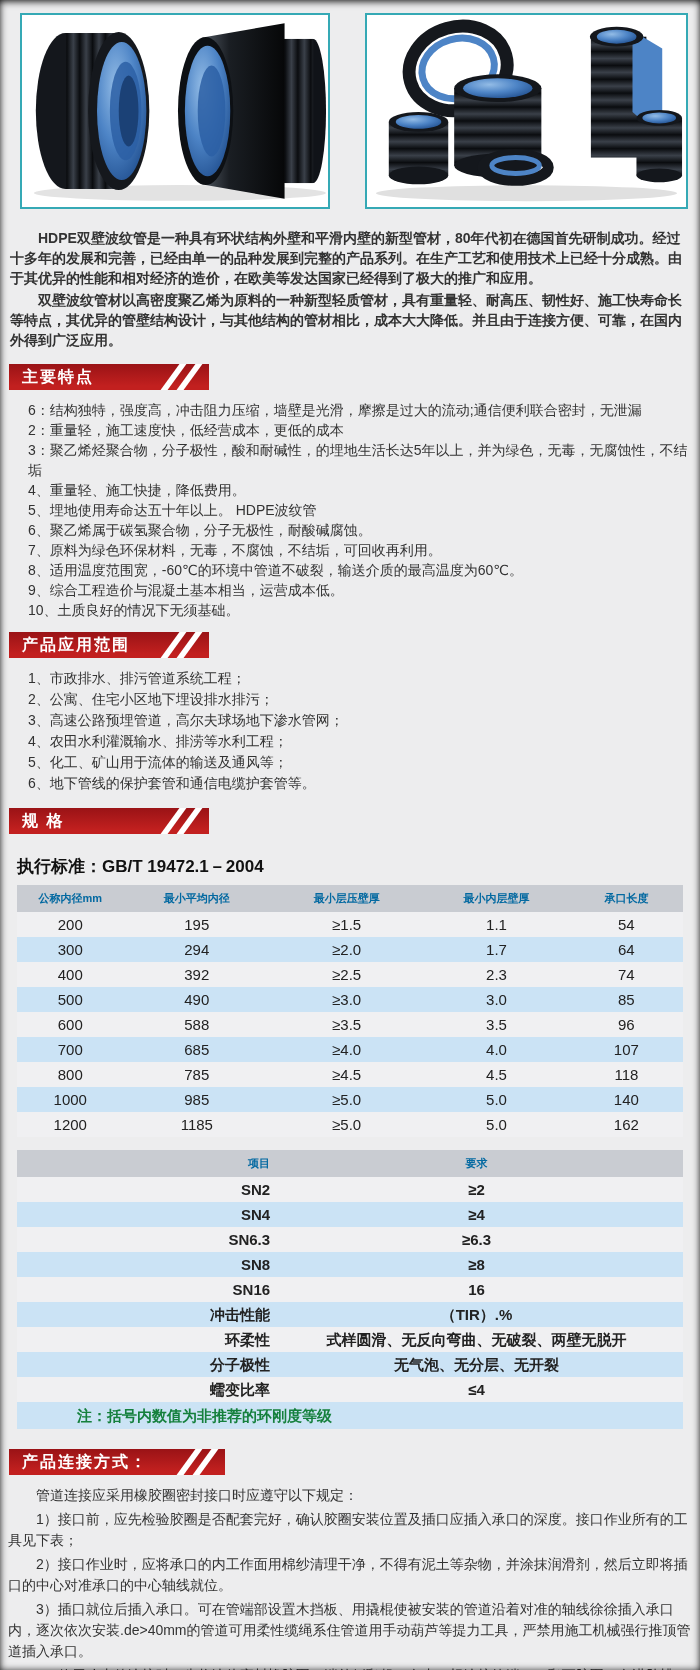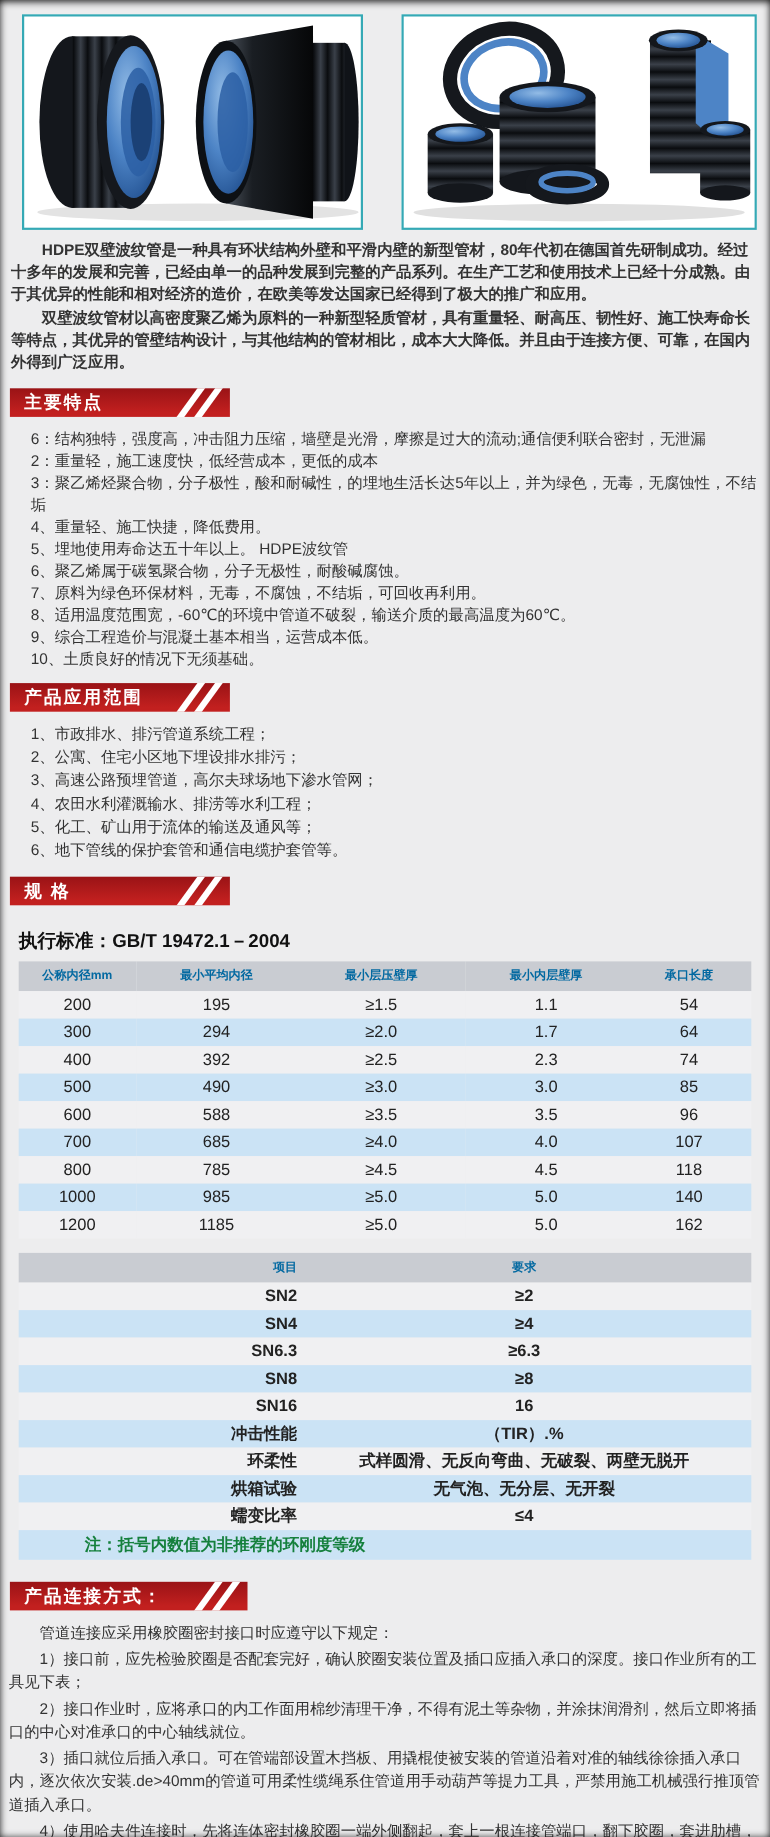--- a/index.html
+++ b/index.html
@@ -15,21 +15,21 @@
                inset 5px 0 7px -4px rgba(0,0,0,.5),
                inset -5px 0 7px -4px rgba(0,0,0,.5);
   }
   
   .hero{display:flex;justify-content:space-between;padding:13px 12px 0 20px;}
   .img-box{background:#fff;border:2px solid var(--image-border-teal,#35a9b5);box-sizing:border-box;}
   .img-box.left{width:310px;height:196px;}
   .img-box.right{width:323px;height:196px;}
   .img-box svg{display:block;width:100%;height:100%;}
   
-  .intro{margin:8px 10px 0;font-size:14px;line-height:20px;font-weight:bold;color:#333;}
+  .intro{margin:19px 10px 0;font-size:14px;line-height:20px;font-weight:bold;color:#333;}
   .intro p{margin:0 0 2px;text-indent:2em;}
   
   .banner{
     height:26px;width:200px;margin:14px 0 0 9px;box-sizing:border-box;
     display:flex;align-items:center;overflow:hidden;padding-left:13px;
     background:linear-gradient(180deg,var(--banner-red-top,#9a1316) 0%,var(--banner-red-bottom,#c2201f) 85%);
     color:#fff;font-size:16px;font-weight:bold;letter-spacing:2px;
   }
   .banner .label{white-space:nowrap;}
   .slashes{display:flex;margin-left:auto;margin-right:16px;}
@@ -294,21 +294,21 @@
           </tr>
           <tr>
             <td>冲击性能</td>
             <td>（TIR）.%</td>
           </tr>
           <tr>
             <td>环柔性</td>
             <td>式样圆滑、无反向弯曲、无破裂、两壁无脱开</td>
           </tr>
           <tr>
-            <td>烘箱试验</td>
+            <td>分子极性</td>
             <td>无气泡、无分层、无开裂</td>
           </tr>
           <tr>
             <td>蠕变比率</td>
             <td>≤4</td>
           </tr>
         </tbody>
     </table>
     <div class="note">注：括号内数值为非推荐的环刚度等级</div>
   </div>

